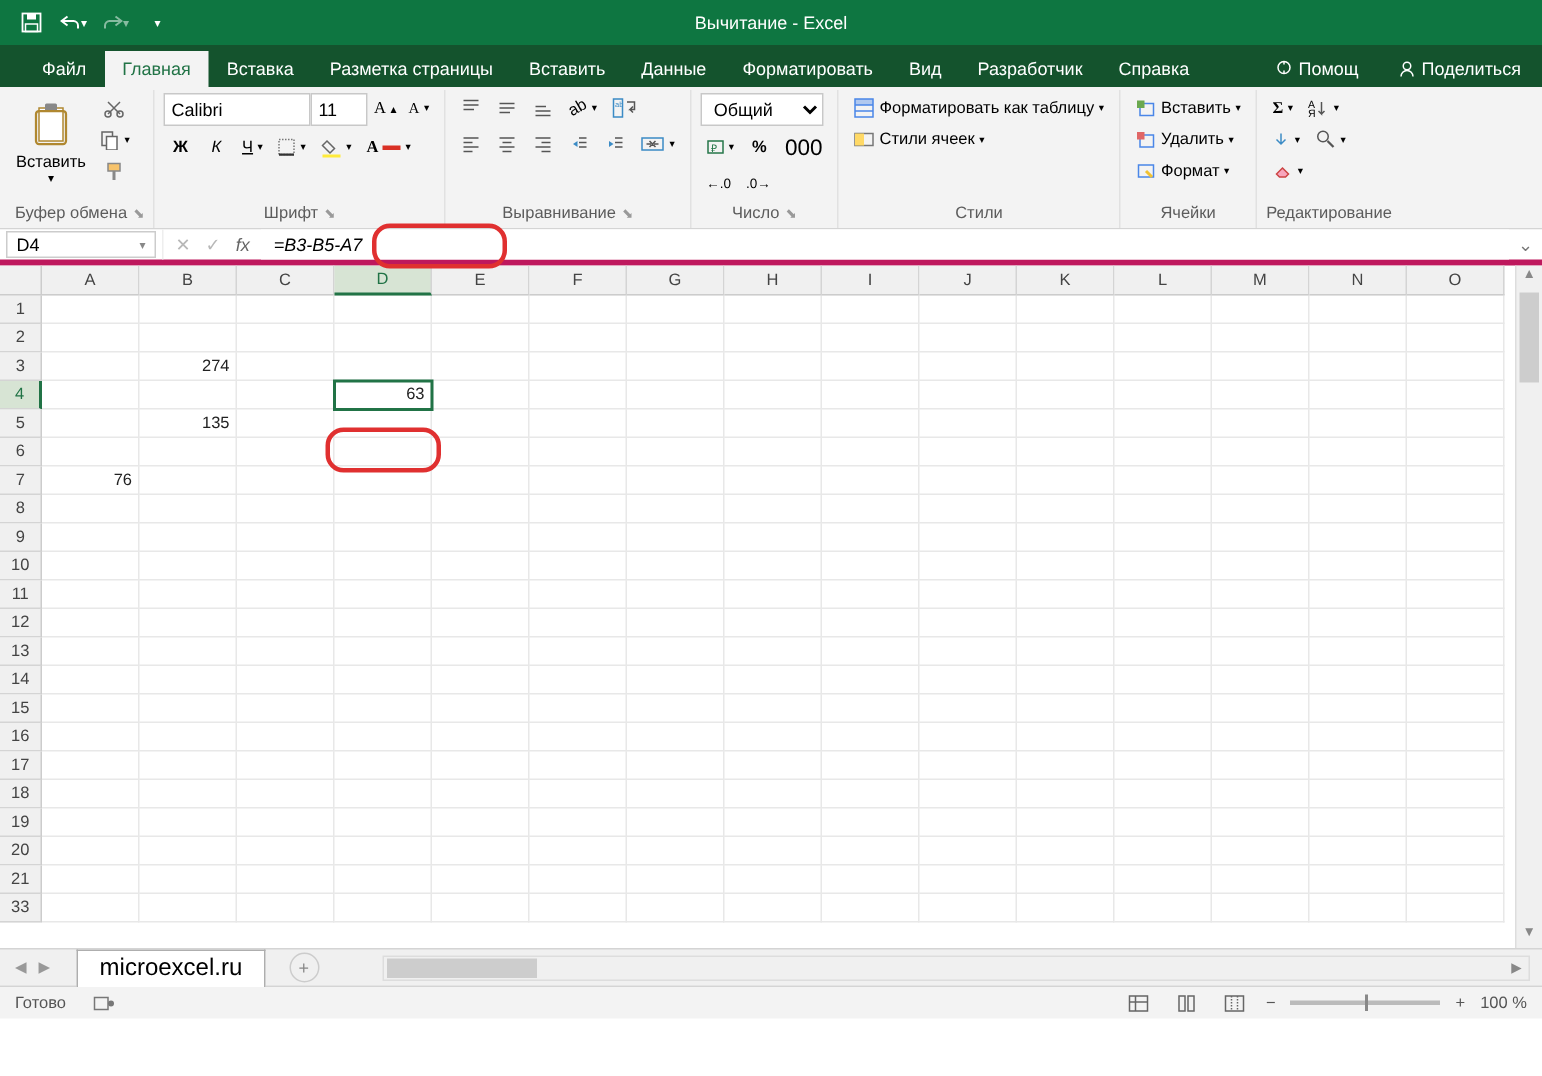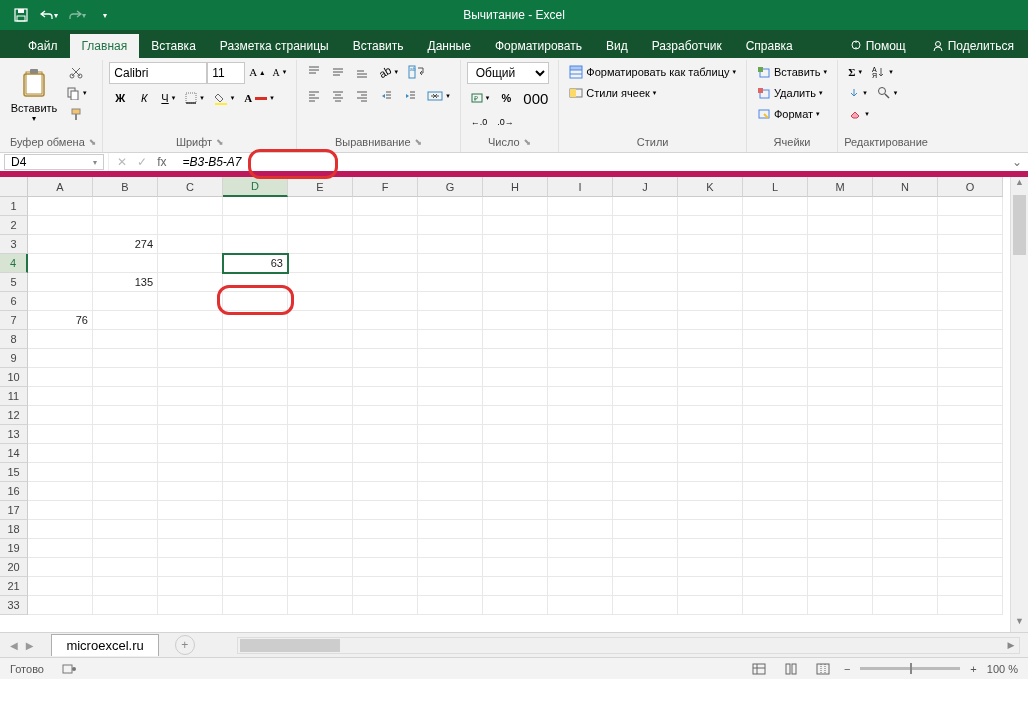--- a/index.html
+++ b/index.html
@@ -19,21 +19,21 @@
 .ribbon { background:#f3f3f3; border-bottom:1px solid #d4d4d4; height:95px; display:flex; padding:2px 4px 0; }
 .group { display:flex; flex-direction:column; padding:0 6px; border-right:1px solid #e1e1e1; }
 .group-content { flex:1; display:flex; align-items:flex-start; gap:4px; padding-top:2px; }
 .group-label { text-align:center; font-size:11px; color:#5c5c5c; padding:2px 0 4px; display:flex; align-items:center; justify-content:center; gap:4px;}
 .group-label .dlg { font-size:9px; color:#999; cursor:pointer; }
 .big-btn { display:flex; flex-direction:column; align-items:center; justify-content:center; width:48px; height:66px; cursor:pointer; }
 .big-btn .lbl { font-size:11px; margin-top:2px; }
 .vbtn-stack { display:flex; flex-direction:column; gap:1px; }
 .vbtn { height:20px; min-width:22px; display:flex; align-items:center; justify-content:center; cursor:pointer; padding:0 4px; font-size:11px; gap:3px;}
 select.font-combo, input.font-combo { border:1px solid #c8c8c8; height:22px; font-size:12px; padding:0 4px; background:#fff; }
-.formula-bar { height:24px; border-bottom:6px solid #be185d; display:flex; align-items:stretch; background:#fff; position:relative; }
+.formula-bar { height:24px; border-bottom:4px solid #be185d; display:flex; align-items:stretch; background:#fff; position:relative; }
 .namebox { width:100px; border:1px solid #ccc; margin:1px 4px; padding:0 6px; font-size:12px; display:flex; align-items:center; justify-content:space-between; }
 .fb-btns { display:flex; align-items:center; padding:0 8px; gap:10px; color:#b8b8b8; border-left:1px solid #eee; }
 .fb-input { flex:1; border:none; padding:0 8px; font-size:12px; outline:none;font-style:italic; }
 .fb-expand { width:22px; display:flex; align-items:center; justify-content:center; cursor:pointer; color:#777; }
 .red-circle { position:absolute; border:3px solid #e03030; border-radius:12px; pointer-events:none; z-index:10; }
 .grid-area { position:relative; height:455px; overflow:hidden; }
 .corner { position:absolute; left:0; top:0; width:28px; height:20px; background:#f0f0f0; border-right:1px solid #ccc; border-bottom:1px solid #ccc; z-index:5;}
 .col-headers { position:absolute; left:28px; top:0; right:18px; height:20px; display:flex; z-index:4;}
 .col-h { width:65px; border-right:1px solid #d4d4d4; border-bottom:1px solid #ccc; background:#f0f0f0; text-align:center; font-size:11px; line-height:20px; color:#444; cursor:pointer; }
 .col-h.sel { background:#d7e4d4; color:#217346; border-bottom:2px solid #217346; line-height:19px; }
@@ -42,21 +42,21 @@
 .row-h.sel { background:#d7e4d4; color:#217346; border-right:2px solid #217346; }
 .cells { position:absolute; left:28px; top:20px; right:18px; bottom:0; }
 .row { display:flex; height:19px; }
 .cell { width:65px; height:19px; border-right:1px solid #e8e8e8; border-bottom:1px solid #e8e8e8; font-size:11px; padding:0 4px; text-align:right; line-height:18px; cursor:cell; color:#222;}
 .cell.selected { outline:2px solid #217346; outline-offset:-1px; background:#fff; z-index:3; position:relative; }
 .vscroll { position:absolute; right:0; top:0; width:18px; bottom:0; background:#f0f0f0; border-left:1px solid #ddd; }
 .vscroll .thumb { position:absolute; top:18px; left:2px; right:2px; height:60px; background:#cdcdcd; }
 .vscroll .arr { position:absolute; left:0; right:0; height:16px; text-align:center; color:#888; font-size:9px; }
 .sheet-tabs { height:25px; display:flex; align-items:center; border-top:1px solid #d4d4d4; background:#f0f0f0; }
 .st-nav { display:flex; gap:8px; padding:0 10px; color:#999; font-size:10px; }
-.st-tab { background:#fff; border:1px solid #aeaeae; border-bottom:none; padding:3px 14px; font-size:13px; margin-left:8px; cursor:pointer;}
+.st-tab { background:#fff; border:1px solid #aeaeae; border-bottom:none; padding:3px 14px; font-size:16px; margin-left:8px; cursor:pointer;}
 .st-add { width:20px; height:20px; border:1px solid #ccc; border-radius:50%; display:flex; align-items:center; justify-content:center; margin-left:16px; cursor:pointer; color:#888; font-size:12px;}
 .hscroll { flex:1; height:17px; background:#f0f0f0; margin:0 8px; position:relative; border:1px solid #ddd;}
 .hscroll .thumb { position:absolute; left:2px; top:1px; height:13px; width:100px; background:#cdcdcd; }
 .hscroll .arr { position:absolute; top:0; width:16px; text-align:center; font-size:9px; color:#888; line-height:15px;}
 .status { height:22px; background:#f3f3f3; border-top:1px solid #d4d4d4; display:flex; align-items:center; padding:0 10px; font-size:11px; color:#555; }
 .status .right { margin-left:auto; display:flex; align-items:center; gap:10px; }
 .view-btn { width:22px; height:18px; display:flex; align-items:center; justify-content:center; cursor:pointer; }
 .zoom-slider { width:100px; height:3px; background:#bbb; position:relative; }
 .zoom-slider::before { content:''; position:absolute; left:50%; top:-4px; width:2px; height:11px; background:#888; }
 svg { display:block; }
@@ -437,21 +437,21 @@
 </div>
 
 <div class="formula-bar">
   <div class="namebox">
       <span>D4</span>
       <span style="font-size:8px;color:#888">▾</span>
     </div>
   <div class="fb-btns">
     <span style="cursor:pointer">✕</span>
     <span style="cursor:pointer">✓</span>
-    <span style="color:#666;cursor:pointer">fx</span>
+    <span style="font-style:italic;color:#666;cursor:pointer">fx</span>
   </div>
   <input class="fb-input" value="=B3-B5-A7" style="">
   <div class="fb-expand">⌄</div>
   <div class="red-circle" style="left:248px; top:-4px; width:90px; height:30px"></div>
 </div>
 
 <div class="grid-area">
   <div class="corner"></div>
   <div class="col-headers" id="col-headers">
       <div class="col-h">A</div>

